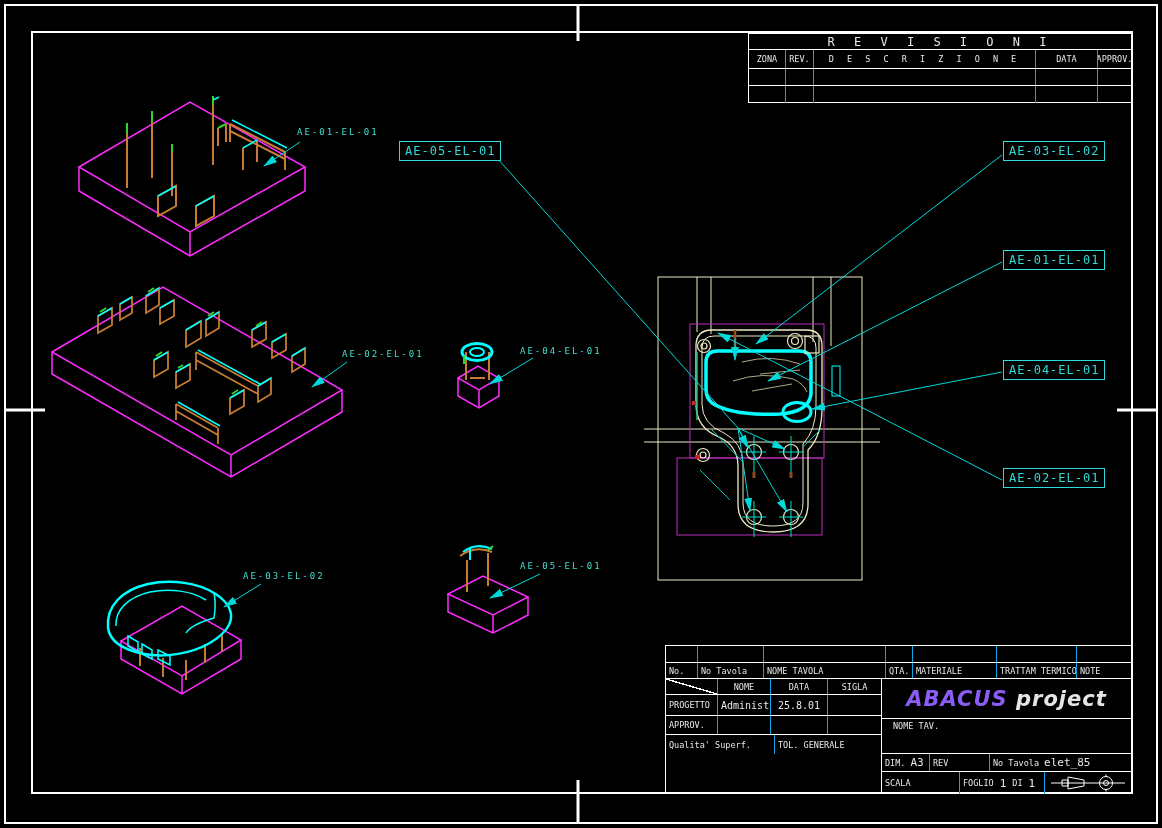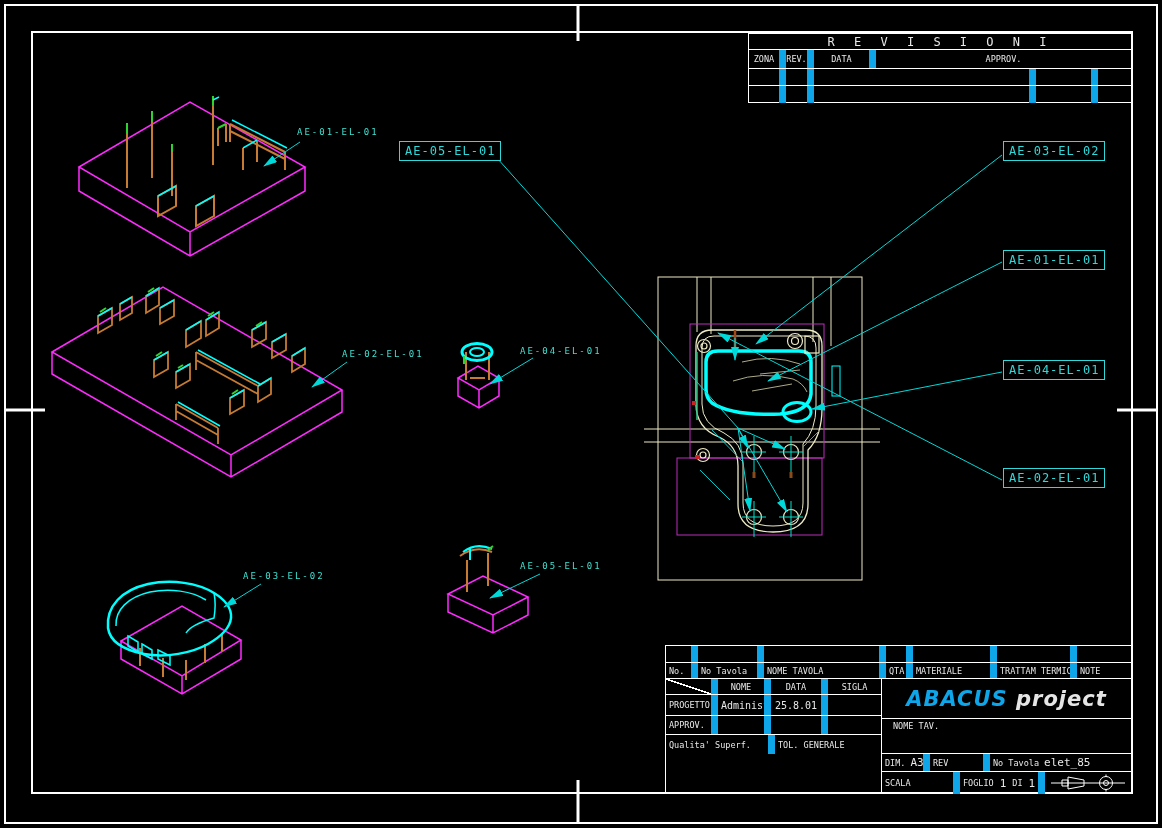--- a/index.html
+++ b/index.html
@@ -8,31 +8,31 @@
   #cad{position:absolute;left:0;top:0;z-index:1;}
   .ov{position:absolute;z-index:2;box-sizing:border-box;}
   
   .plabel-box{border:1px solid #2fd9d9;color:#2fd9d9;font-size:12px;letter-spacing:1px;
               padding:2px 5px;background:#000;white-space:nowrap;line-height:14px;}
   .plabel-txt{color:#3fe0d0;font-size:9px;letter-spacing:2px;white-space:nowrap;}
   
   .tbl{border:1px solid #fff;background:#000;}
   .row{display:flex;box-sizing:border-box;border-bottom:1px solid #fff;}
   .row:last-child{border-bottom:none;}
-  .cell{box-sizing:border-box;border-right:7px solid #0ea5e9;overflow:hidden;
+  .cell{box-sizing:border-box;border-right:1px solid #0ea5e9;overflow:hidden;
         font-size:8.5px;display:flex;align-items:center;padding:0 3px;white-space:nowrap;}
   .cell:last-child{border-right:none;}
   .cell.center{justify-content:center;}
   .cell.top{align-items:flex-start;padding-top:2px;margin-left:8px;}
   .diag{background:linear-gradient(to top right,transparent calc(50% - 0.7px),#fff calc(50% - 0.7px),#fff calc(50% + 0.7px),transparent calc(50% + 0.7px));}
   .rev-title{height:15px;border-bottom:1px solid #fff;display:flex;align-items:center;justify-content:center;
              font-size:12px;letter-spacing:6px;}
   .big{font-size:11px;}
   .brand{font-family:"DejaVu Sans",sans-serif;font-style:italic;font-weight:bold;font-size:21px;letter-spacing:1px;}
-  .brand .b1{color:#0ea5e9;}
+  .brand .b1{color:#8b5cf6;}
   .brand .b2{color:#e5e5e5;}
   .val{font-size:10px;}
 </style>
 </head>
 <body>
 
 <div id="sheet">
 
 <svg id="cad" width="1162" height="828" viewBox="0 0 1162 828">
   <defs>
@@ -185,20 +185,21 @@
 <div class="ov plabel-txt" style="left:342px;top:349px;">AE-02-EL-01</div>
 <div class="ov plabel-txt" style="left:520px;top:346px;">AE-04-EL-01</div>
 <div class="ov plabel-txt" style="left:243px;top:571px;">AE-03-EL-02</div>
 <div class="ov plabel-txt" style="left:520px;top:561px;">AE-05-EL-01</div>
 
 <div class="ov tbl" style="left:748px;top:33px;width:384px;height:70px;">
   <div class="rev-title">R E V I S I O N I</div>
   <div class="row" style="height:19px;">
     <div class="cell center" style="width:37px;">ZONA</div>
     <div class="cell center" style="width:28px;">REV.</div>
+    <div class="cell center" style="width:222px;letter-spacing:4px;">D E S C R I Z I O N E</div>
     <div class="cell center" style="width:62px;">DATA</div>
     <div class="cell center" style="flex:1;">APPROV.</div>
   </div>
   <div class="row" style="height:17px;">
     <div class="cell" style="width:37px;"></div>
         <div class="cell" style="width:28px;"></div>
     <div class="cell" style="width:222px;"></div>
         <div class="cell" style="width:62px;"></div>
     <div class="cell" style="flex:1;"></div>
   </div>

